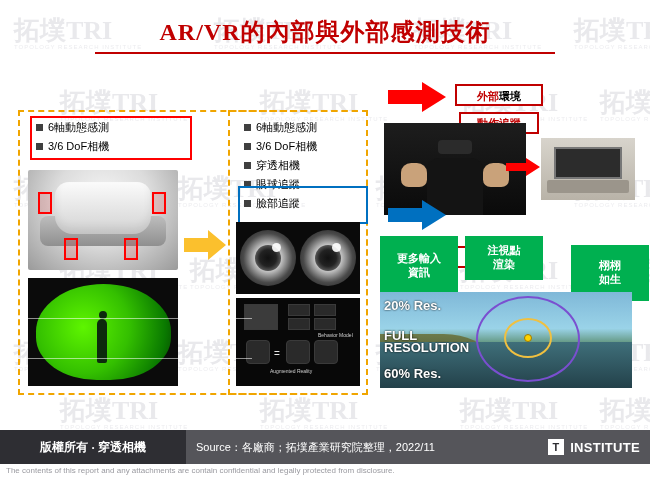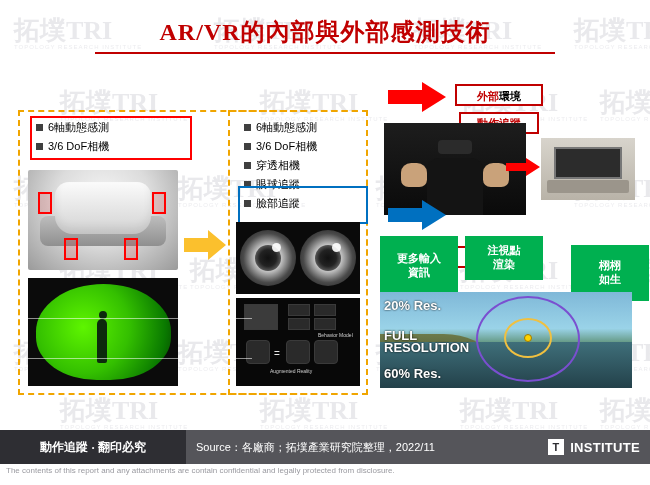--- a/index.html
+++ b/index.html
@@ -463,21 +463,21 @@
   <div class="res-label" style="left:384px; top:340px;">RESOLUTION</div>
   <div class="res-label" style="left:384px; top:366px;">60% Res.</div>
   <div id="gaze-ellipse"></div>
   <div id="gaze-inner"></div>
   <div id="gaze-dot"></div>
 
 </div>
 
 <div class="footer-band"></div>
 <div class="footer-left">
-  <span>動作追蹤 ‧ 翻印必究</span>
+  <span>版權所有 ‧ 穿透相機</span>
 </div>
 <div class="footer-src">
   <span>Source：各廠商；拓墣產業研究院整理，2022/11</span>
 </div>
 <div class="brand">
   <span class="mark">T</span>
   <span>INSTITUTE</span>
 </div>
 <div class="disclaimer">The contents of this report and any attachments are contain confidential and legally protected from disclosure.</div>
 

